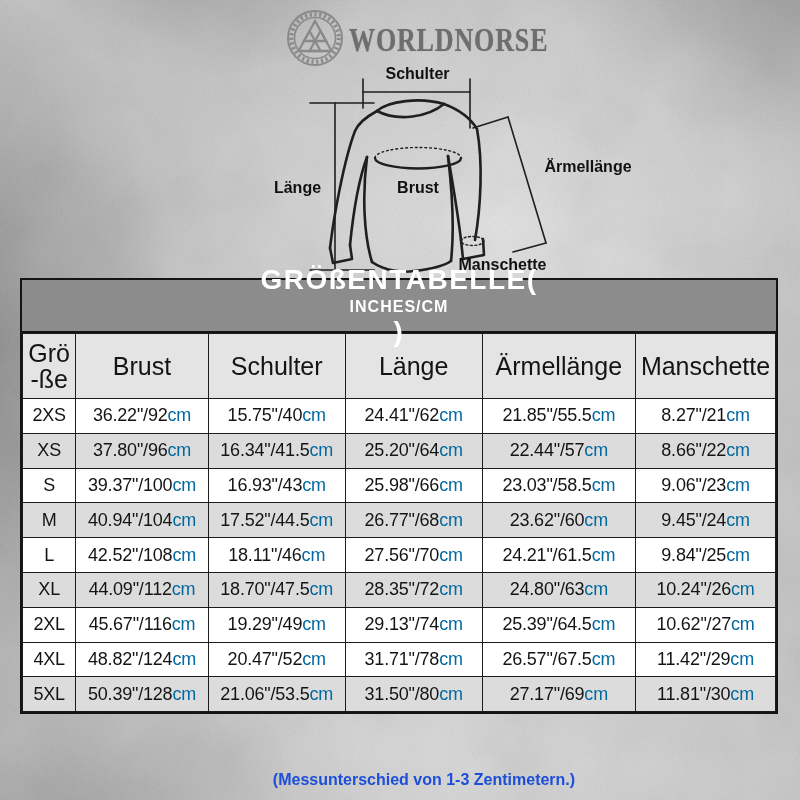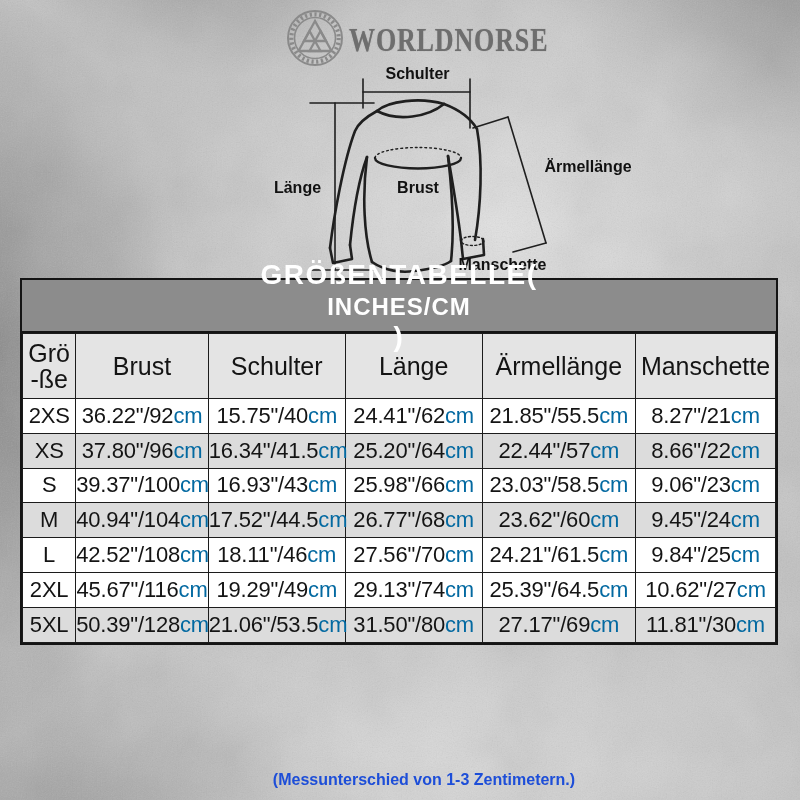--- a/index.html
+++ b/index.html
@@ -40,29 +40,29 @@
     position:absolute;left:20px;top:278px;width:758px;z-index:2;
     border:2px solid #141414;background:#fff;box-sizing:border-box;
   }
   .table-title{
     height:51px;background:#8c8c8c;color:#fff;
     display:flex;align-items:center;justify-content:center;
     font-weight:bold;font-size:28px;letter-spacing:1.5px;
     border-bottom:2px solid #141414;
     flex-direction:column;
   }
-  .table-title .sub{font-size:24px;letter-spacing:1px;padding-top:2px;}
+  .table-title .sub{font-size:16px;letter-spacing:1px;padding-top:2px;}
   table{border-collapse:collapse;width:100%;table-layout:fixed;}
   th,td{
     border:1.5px solid #1c1c1c;text-align:center;vertical-align:middle;
     color:#141414;padding:0;
   }
   th{height:64px;font-size:25px;font-weight:normal;background:#e4e4e4;}
   th:first-child{white-space:pre-line;line-height:1.05;}
-  td{height:33.8px;font-size:22px;letter-spacing:-0.2px;}
+  td{height:33.8px;font-size:18px;letter-spacing:-0.2px;}
   tr.alt td{background:#dcdcdc;}
   td .unit{color:#0369a1;}
   th:nth-child(1),td:nth-child(1){width:7%;}
   th:nth-child(2),td:nth-child(2){width:17.6%;}
   th:nth-child(3),td:nth-child(3){width:18.2%;}
   th:nth-child(4),td:nth-child(4){width:18.2%;}
   th:nth-child(5),td:nth-child(5){width:20.4%;}
   th:nth-child(6),td:nth-child(6){width:18.6%;}
   
   .footer-note{
@@ -195,28 +195,44 @@
           <td>9.45"/24<span class="unit">cm</span></td>
         </tr>
         <tr>
           <td>L</td>
           <td>42.52"/108<span class="unit">cm</span></td>
           <td>18.11"/46<span class="unit">cm</span></td>
           <td>27.56"/70<span class="unit">cm</span></td>
           <td>24.21"/61.5<span class="unit">cm</span></td>
           <td>9.84"/25<span class="unit">cm</span></td>
         </tr>
+        <tr class="alt">
+          <td>XL</td>
+          <td>44.09"/112<span class="unit">cm</span></td>
+          <td>18.70"/47.5<span class="unit">cm</span></td>
+          <td>28.35"/72<span class="unit">cm</span></td>
+          <td>24.80"/63<span class="unit">cm</span></td>
+          <td>10.24"/26<span class="unit">cm</span></td>
+        </tr>
         <tr>
           <td>2XL</td>
           <td>45.67"/116<span class="unit">cm</span></td>
           <td>19.29"/49<span class="unit">cm</span></td>
           <td>29.13"/74<span class="unit">cm</span></td>
           <td>25.39"/64.5<span class="unit">cm</span></td>
           <td>10.62"/27<span class="unit">cm</span></td>
         </tr>
+        <tr>
+          <td>4XL</td>
+          <td>48.82"/124<span class="unit">cm</span></td>
+          <td>20.47"/52<span class="unit">cm</span></td>
+          <td>31.71"/78<span class="unit">cm</span></td>
+          <td>26.57"/67.5<span class="unit">cm</span></td>
+          <td>11.42"/29<span class="unit">cm</span></td>
+        </tr>
         <tr class="alt">
           <td>5XL</td>
           <td>50.39"/128<span class="unit">cm</span></td>
           <td>21.06"/53.5<span class="unit">cm</span></td>
           <td>31.50"/80<span class="unit">cm</span></td>
           <td>27.17"/69<span class="unit">cm</span></td>
           <td>11.81"/30<span class="unit">cm</span></td>
         </tr>
       </tbody>
   </table>

